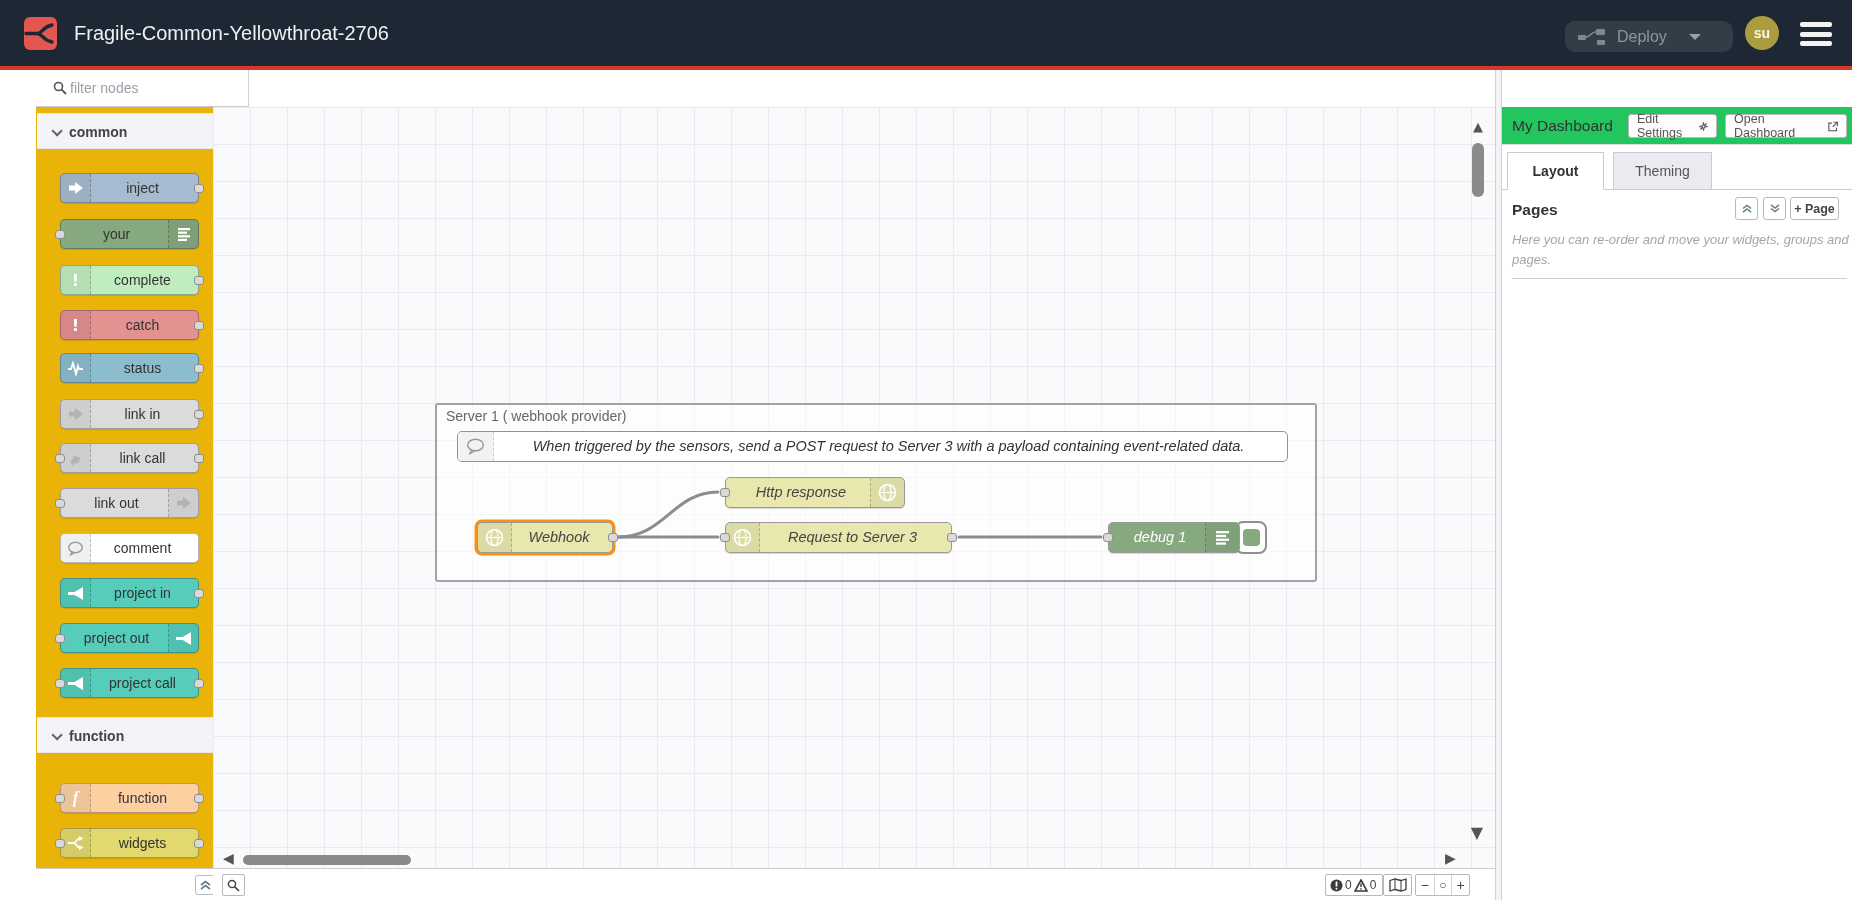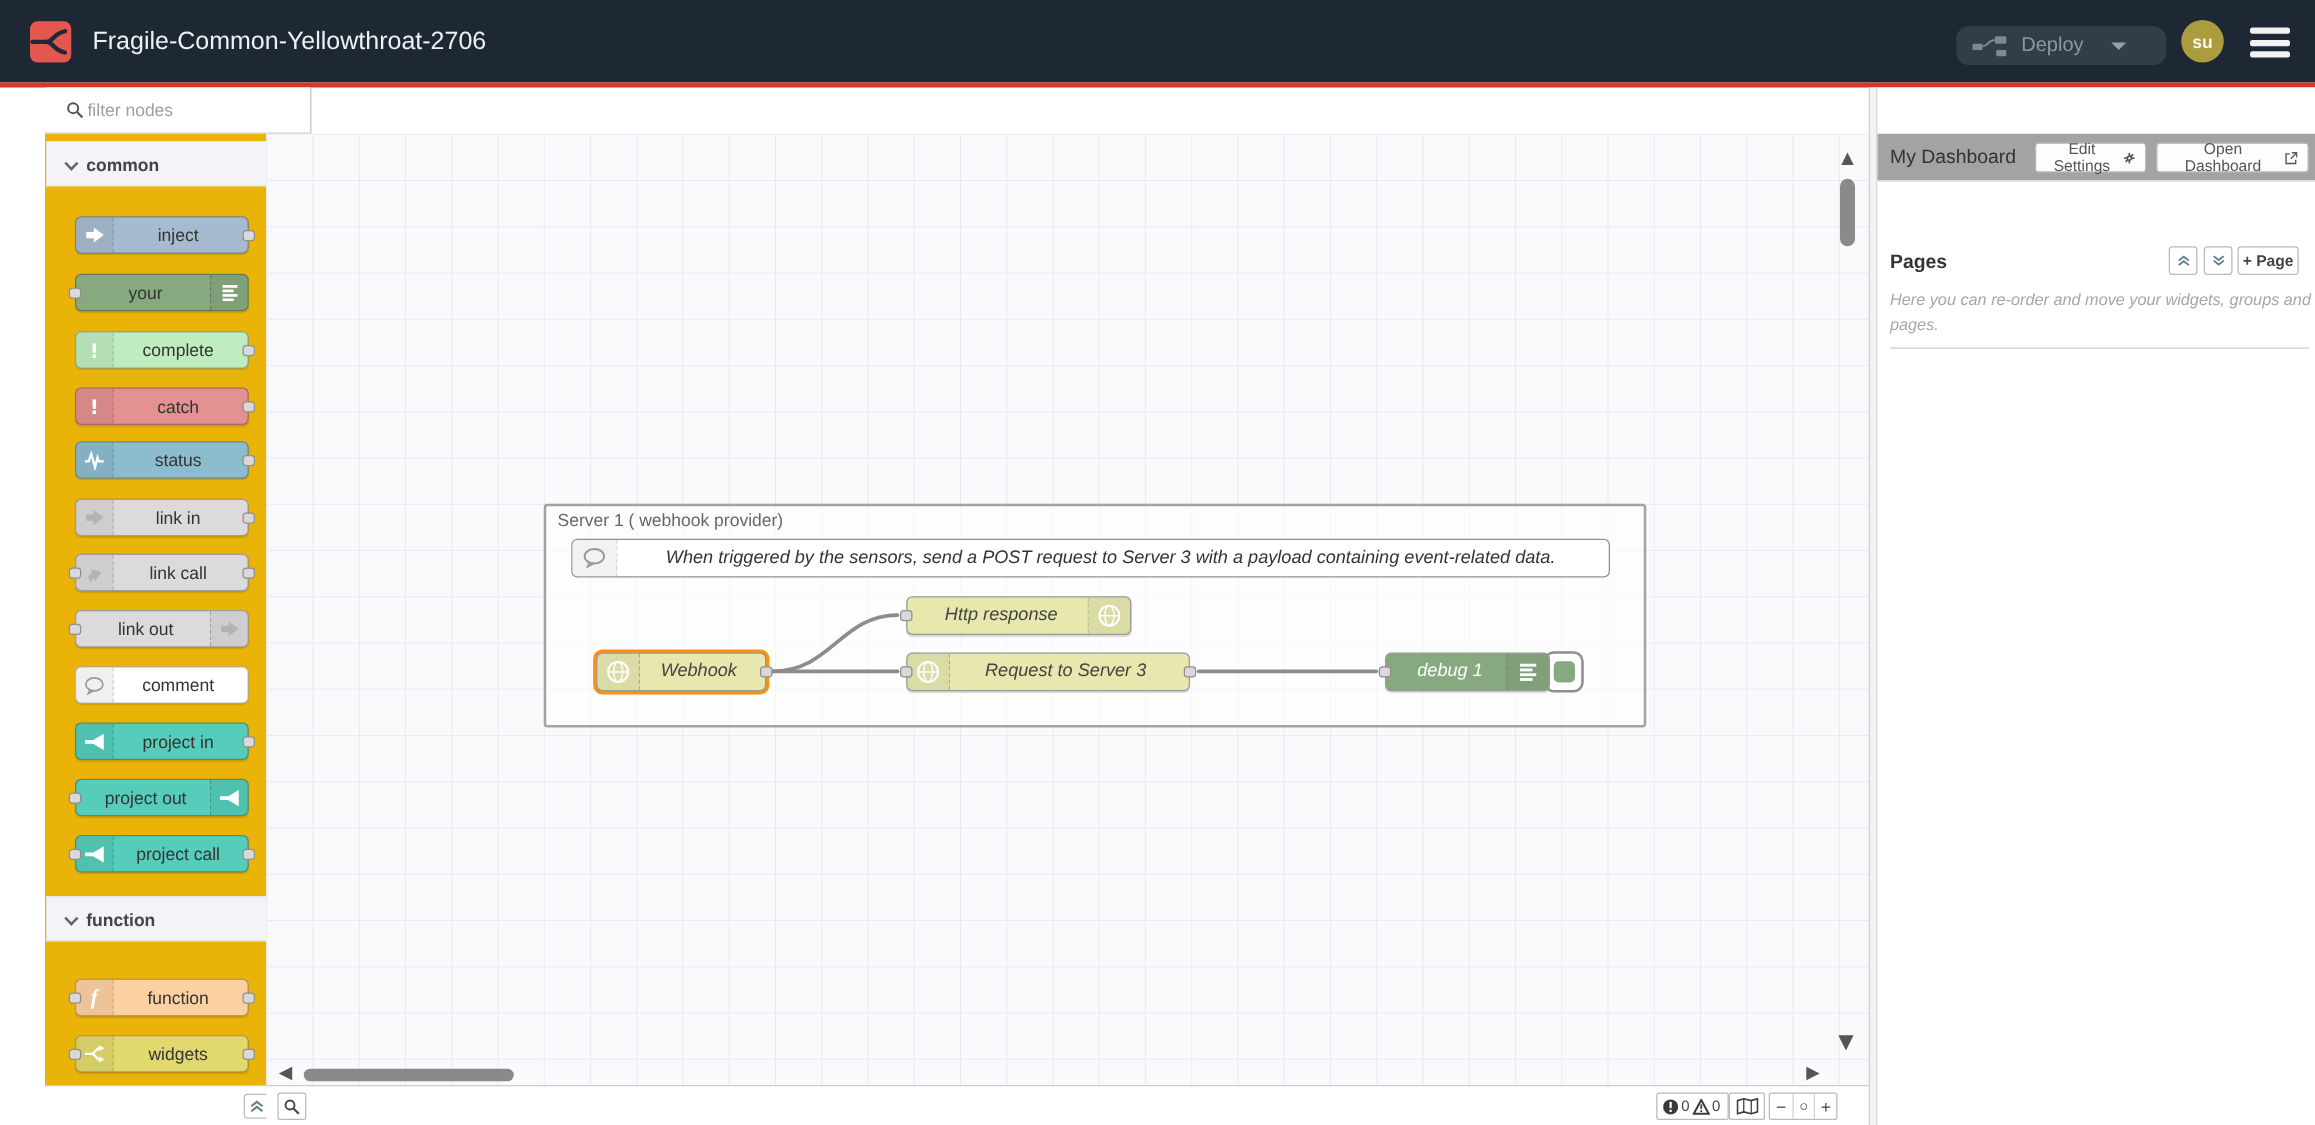--- a/index.html
+++ b/index.html
@@ -105,21 +105,21 @@
   .vthumb { position:absolute; right:11px; top:36px; width:12px; height:54px; background:#8a8a8a; border-radius:6px; }
 
   
   .separator { position:absolute; left:1495px; top:70px; width:7px; height:830px; background:#f3f3f5;
     border-left:1px solid #cfd0d5; border-right:1px solid #cfd0d5; }
   .sidebar { position:absolute; left:1502px; top:70px; width:350px; height:830px; background:#fff; }
   .sb-strip { left:1502px; width:350px; }
   .sb-tab { left:3px; width:148px; color:#333; display:flex; align-items:center; justify-content:center; gap:6px; }
   .sb-ico-btn { position:absolute; top:8px; width:33px; height:26px; border:1px solid #bfc3c8; border-radius:3px;
     background:#fff; display:flex; align-items:center; justify-content:center; color:#333; }
-  .sb-row { position:absolute; left:0; top:37px; width:350px; height:38px; background:#a3a3a3; border-bottom:1px solid #ddd;text-align:center; }
+  .sb-row { position:absolute; left:0; top:37px; width:350px; height:38px; background:#22c55e; border-bottom:1px solid #ddd; }
   .sb-title { position:absolute; left:10px; top:0; height:38px; line-height:38px; font-size:15.5px; color:#333; }
   .sb-btn { position:absolute; top:7px; height:24px; border:1px solid #b9b9bd; border-radius:3px; background:#fdfdfd;
     font-size:12.5px; color:#555; display:flex; align-items:center; gap:5px; padding:0 8px; }
   .sb-tabs { position:absolute; left:0; top:82px; width:350px; height:38px; border-bottom:1px solid #c9cbd1; }
   .sb-tab2 { position:absolute; top:0; height:38px; line-height:37px; text-align:center; font-size:14px;
     border:1px solid #c9cbd1; }
   .sb-tab2.active { left:5px; width:97px; background:#fff; border-bottom:1px solid #fff; font-weight:bold; color:#333; }
   .sb-tab2.idle { left:111px; width:99px; background:#e9ebf0; color:#555; }
   .pages-head { position:absolute; left:10px; top:128px; font-size:15.5px; font-weight:bold; color:#333; line-height:24px; }
   .pg-btn { position:absolute; top:127px; height:23px; border:1px solid #b9b9bd; border-radius:3px; background:#fff;
@@ -547,20 +547,24 @@
       </div>
       <div class="sb-btn" style="left:223px; width:122px; justify-content:center;">
         <span>Open Dashboard</span>
         <svg width="11" height="11" viewBox="0 0 12 12">
           <path d="M4.5,2 H1 V11 H10 V7.5" fill="none" stroke="#555" stroke-width="1.3"></path>
           <path d="M6.5,1 H11 V5.5 M11,1 L5.5,6.5" fill="none" stroke="#555" stroke-width="1.3"></path>
         </svg>
       </div>
     </div>
 
+    <div class="sb-tabs">
+      <div class="sb-tab2 active">Layout</div>
+      <div class="sb-tab2 idle">Theming</div>
+    </div>
 
     <div class="pages-head">Pages</div>
     <div class="pg-btn" style="left:233px; width:23px;">
       <svg width="10" height="9" viewBox="0 0 11 10">
         <polyline points="1,5 5.5,1.5 10,5" fill="none" stroke="#5f7d8c" stroke-width="1.6"></polyline>
         <polyline points="1,9 5.5,5.5 10,9" fill="none" stroke="#5f7d8c" stroke-width="1.6"></polyline>
       </svg>
     </div>
     <div class="pg-btn" style="left:261px; width:23px;">
       <svg width="10" height="9" viewBox="0 0 11 10">

